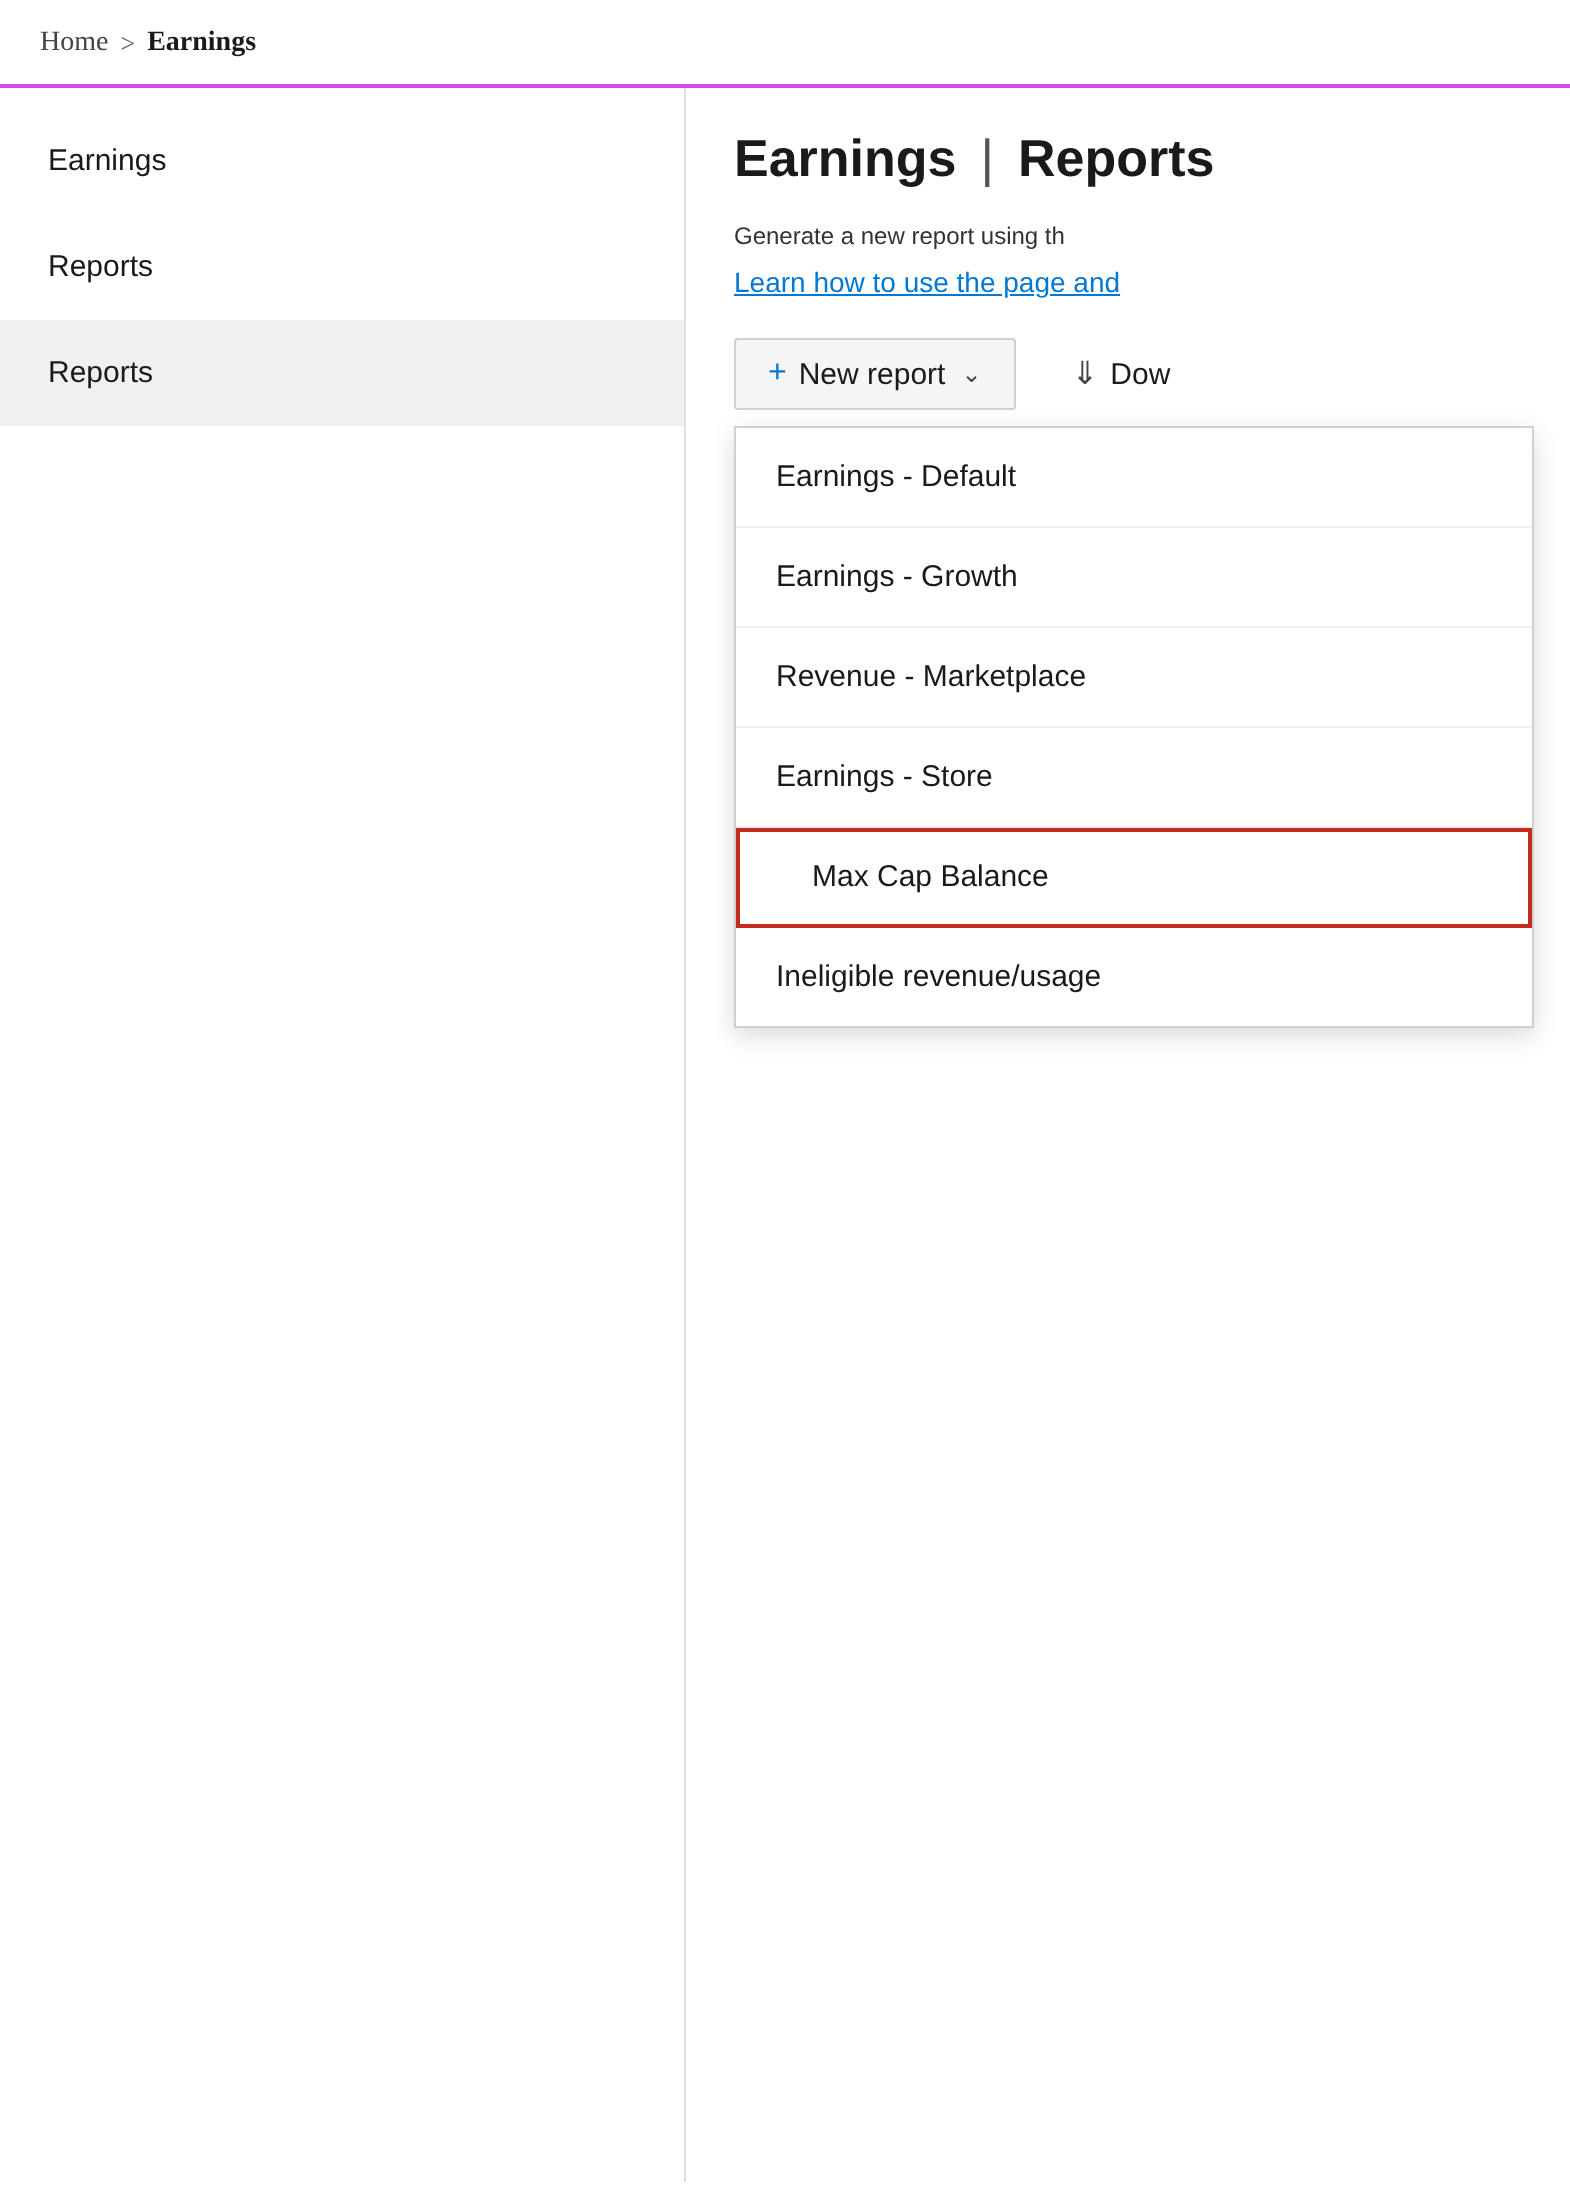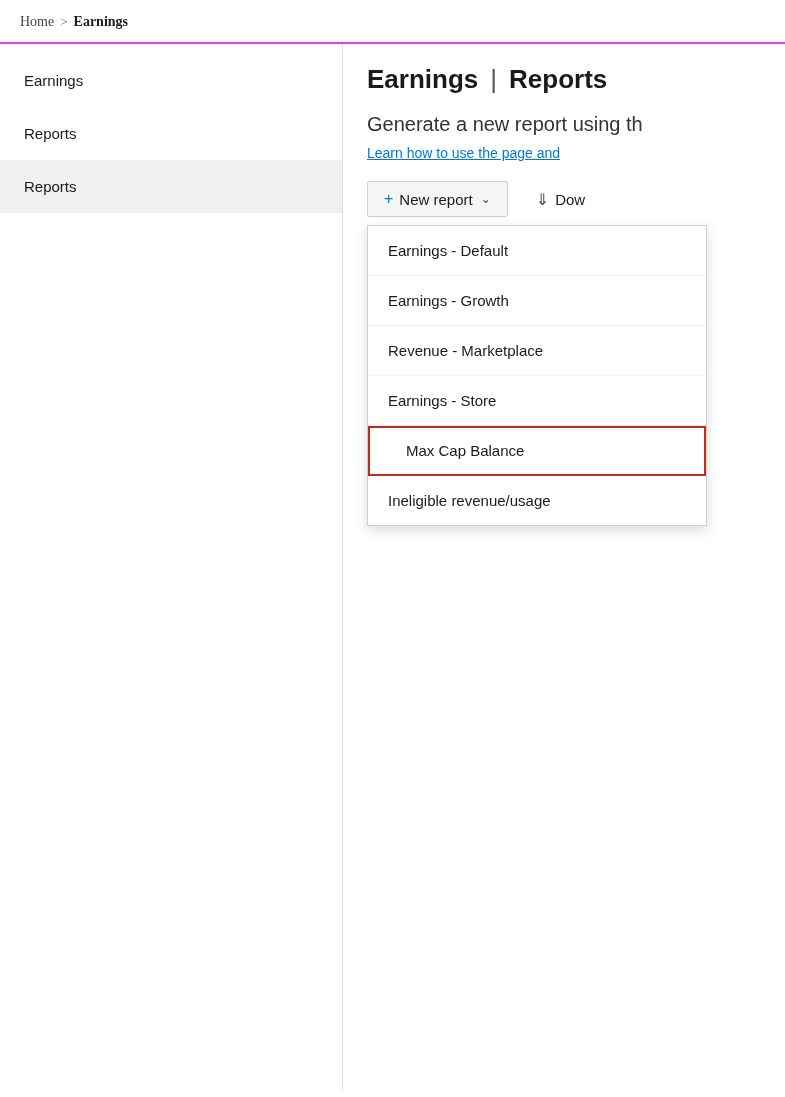--- a/index.html
+++ b/index.html
@@ -86,21 +86,21 @@
       align-items: center;
       gap: 12px;
     }
 
     .page-title-separator {
       font-weight: 300;
       color: #555;
     }
 
     .page-description {
-      font-size: 20px;
+      font-size: 12px;
       color: #333;
       margin-bottom: 6px;
       line-height: 1.5;
     }
 
     .learn-link {
       font-size: 14px;
       color: #0078d4;
       text-decoration: underline;
       cursor: pointer;
@@ -159,21 +159,21 @@
     .download-icon {
       font-size: 16px;
       color: #444;
     }
 
     
     .dropdown-menu {
       position: absolute;
       top: 44px;
       left: 0;
-      width: 340px;
+      width: 400px;
       background: #ffffff;
       border: 1px solid #d0d0d0;
       box-shadow: 0 4px 12px rgba(0,0,0,0.15);
       z-index: 100;
     }
 
     .dropdown-item {
       padding: 16px 20px;
       font-size: 15px;
       color: #1a1a1a;

